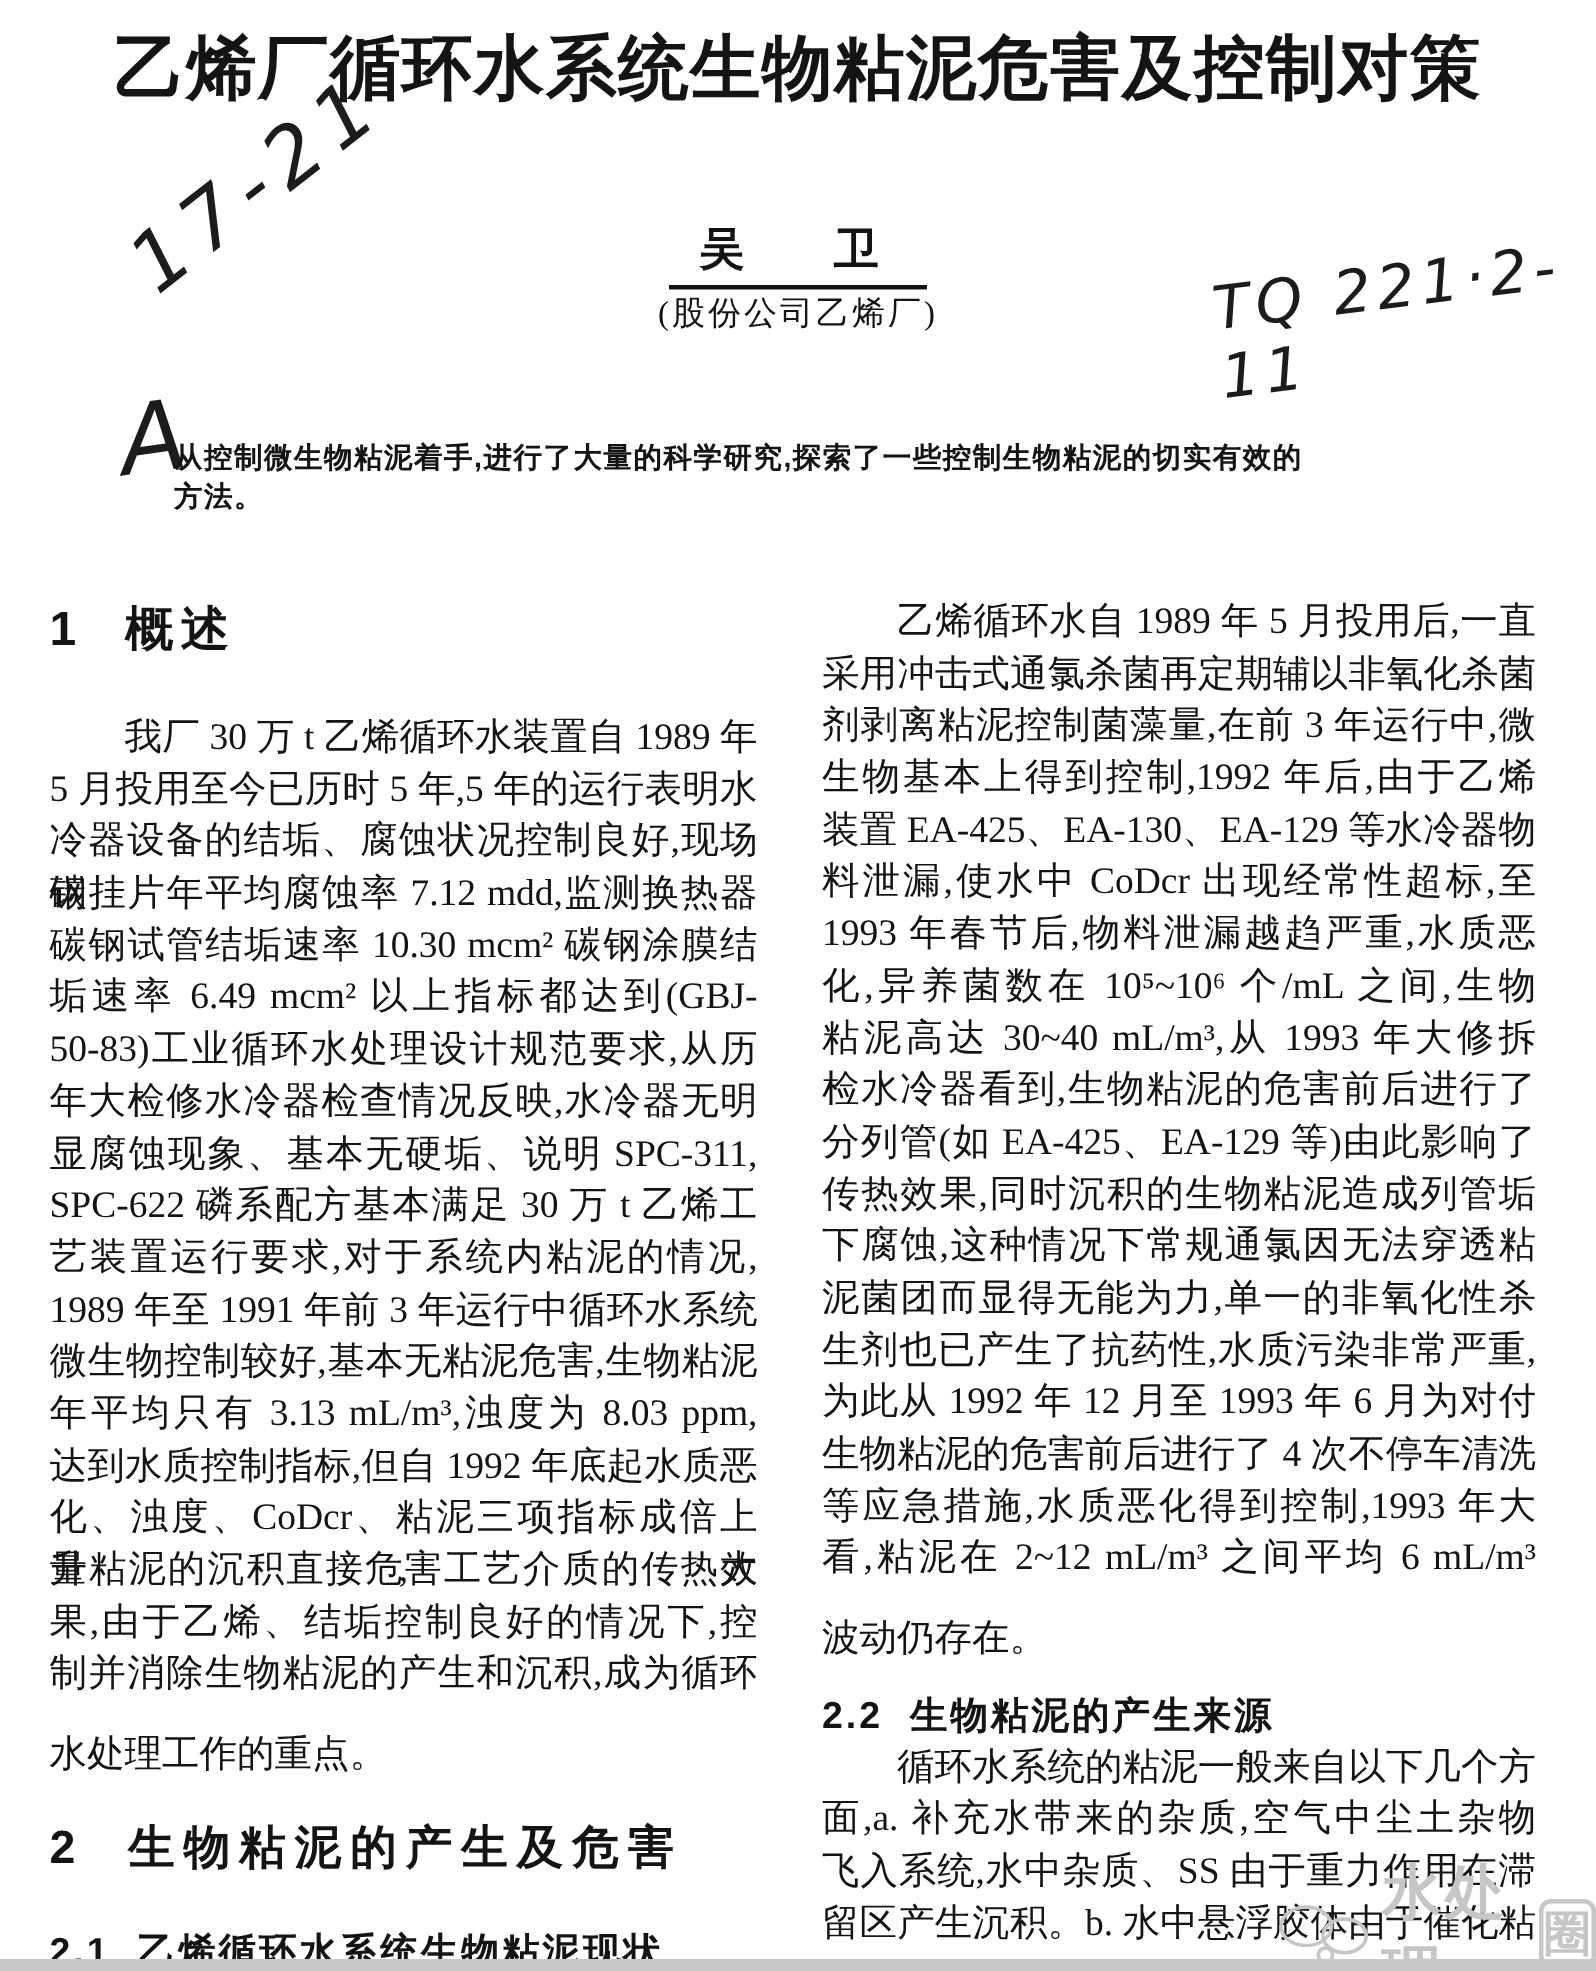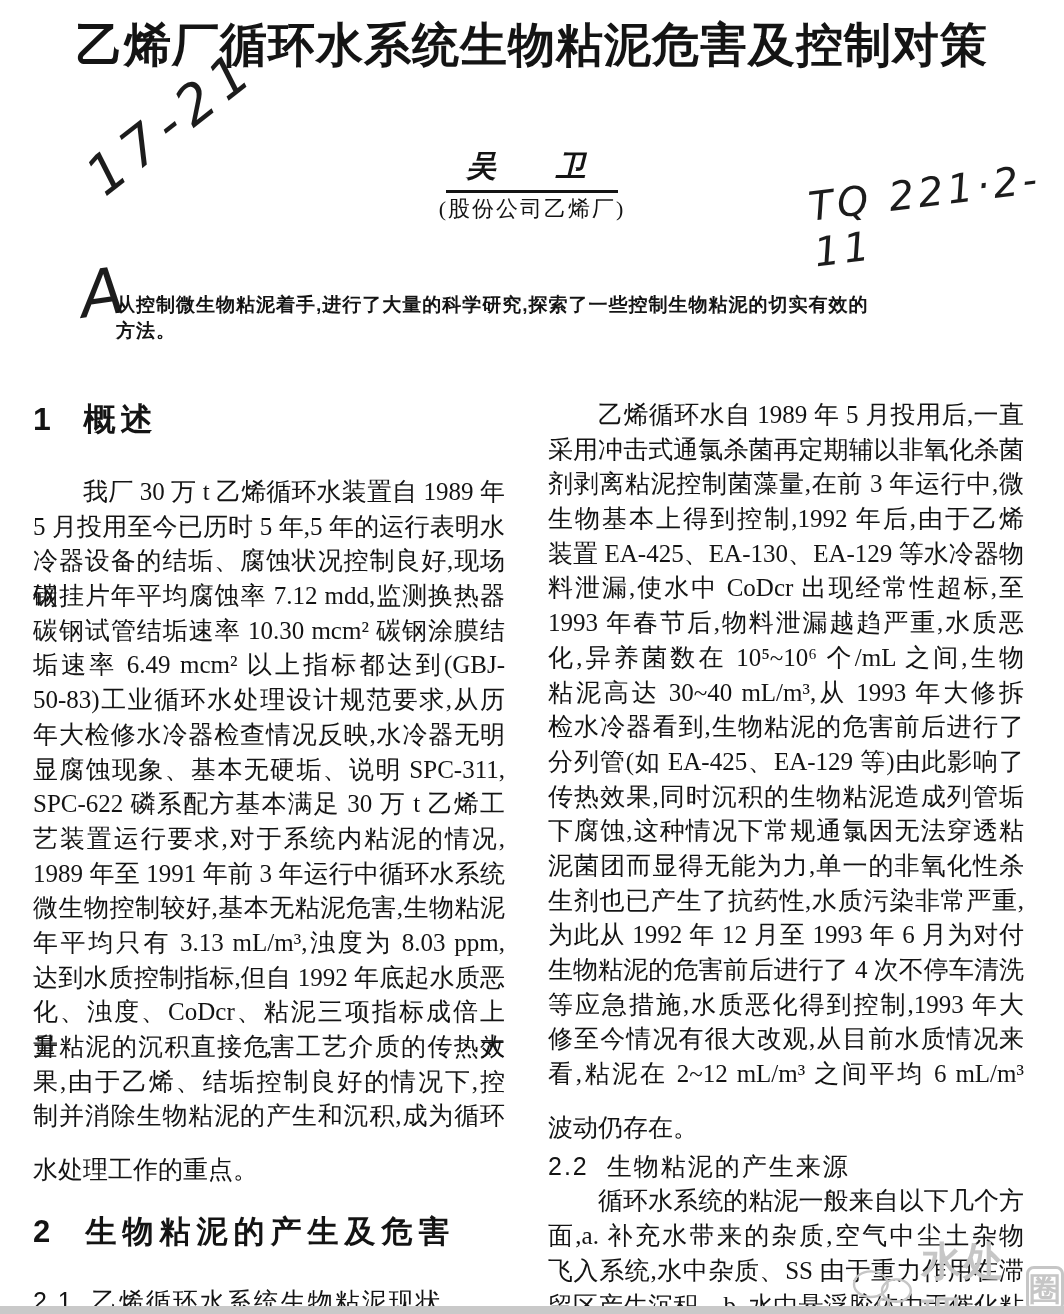--- a/index.html
+++ b/index.html
@@ -14,21 +14,21 @@
   }
   .page{position:absolute;inset:0;}
 
   
   .title{
     position:absolute;top:14px;left:0;width:100%;
     text-align:center;font-size:47px;font-weight:bold;letter-spacing:1px;
   }
   .author{
     position:absolute;top:146px;left:0;width:100%;text-align:center;
-    font-size:30px;font-weight:bold;font-style:italic;
+    font-size:30px;font-weight:bold;
   }
   .author .uline{
     display:inline-block;letter-spacing:26px;
     border-bottom:3px solid #141414;padding:0 6px 3px 20px;
   }
   .affil{
     position:absolute;top:194px;left:0;width:100%;text-align:center;
     font-size:22px;letter-spacing:2px;
   }
   .abstract{
@@ -72,22 +72,22 @@
     font-weight:bold;font-size:32px;line-height:40px;height:auto;
     margin:14px 0 36px 0;white-space:pre;letter-spacing:5px;
   }
   .blk-sec2{
     font-family:"Liberation Sans","DejaVu Sans",sans-serif;
     font-weight:bold;font-size:31px;line-height:40px;height:auto;
     margin:24px 0 32px 0;white-space:pre;letter-spacing:6px;
   }
   .blk-sub{
     font-family:"Liberation Sans","DejaVu Sans",sans-serif;
-    font-weight:normal;font-size:25px;line-height:35px;height:35px;
-    white-space:pre;letter-spacing:2px;margin-top:4px;
+    font-weight:bold;font-size:25px;line-height:35px;height:35px;
+    white-space:pre;letter-spacing:2px;margin-top:16px;
   }
 
   
   .watermark{
     position:absolute;left:850px;top:1234px;
     display:flex;align-items:center;gap:4px;
     color:#c6c6c6;
     font-family:"Liberation Sans","DejaVu Sans",sans-serif;
     font-weight:bold;
   }
@@ -159,21 +159,20 @@
       <div class="blk blk-jline">粘泥高达 30~40 mL/m³,从 1993 年大修拆</div>
       <div class="blk blk-jline">检水冷器看到,生物粘泥的危害前后进行了</div>
       <div class="blk blk-jline">分列管(如 EA-425、EA-129 等)由此影响了</div>
       <div class="blk blk-jline">传热效果,同时沉积的生物粘泥造成列管垢</div>
       <div class="blk blk-jline">下腐蚀,这种情况下常规通氯因无法穿透粘</div>
       <div class="blk blk-jline">泥菌团而显得无能为力,单一的非氧化性杀</div>
       <div class="blk blk-jline">生剂也已产生了抗药性,水质污染非常严重,</div>
       <div class="blk blk-jline">为此从 1992 年 12 月至 1993 年 6 月为对付</div>
       <div class="blk blk-jline">生物粘泥的危害前后进行了 4 次不停车清洗</div>
       <div class="blk blk-jline">等应急措施,水质恶化得到控制,1993 年大</div>
-      <div class="blk blk-jline">修至今情况有很大改观,从目前水质情况来</div>
       <div class="blk blk-jline">看,粘泥在 2~12 mL/m³ 之间平均 6 mL/m³</div>
       <div class="blk blk-eline">波动仍存在。</div>
       <div class="blk blk-sub">2.2  生物粘泥的产生来源</div>
       <div class="blk blk-jind">循环水系统的粘泥一般来自以下几个方</div>
       <div class="blk blk-jline">面,a.  补充水带来的杂质,空气中尘土杂物</div>
       <div class="blk blk-jline">飞入系统,水中杂质、SS 由于重力作用在滞</div>
       <div class="blk blk-jline">留区产生沉积。b.  水中悬浮胶体由于催化粘</div>
     </div>
 
   <div class="watermark">

